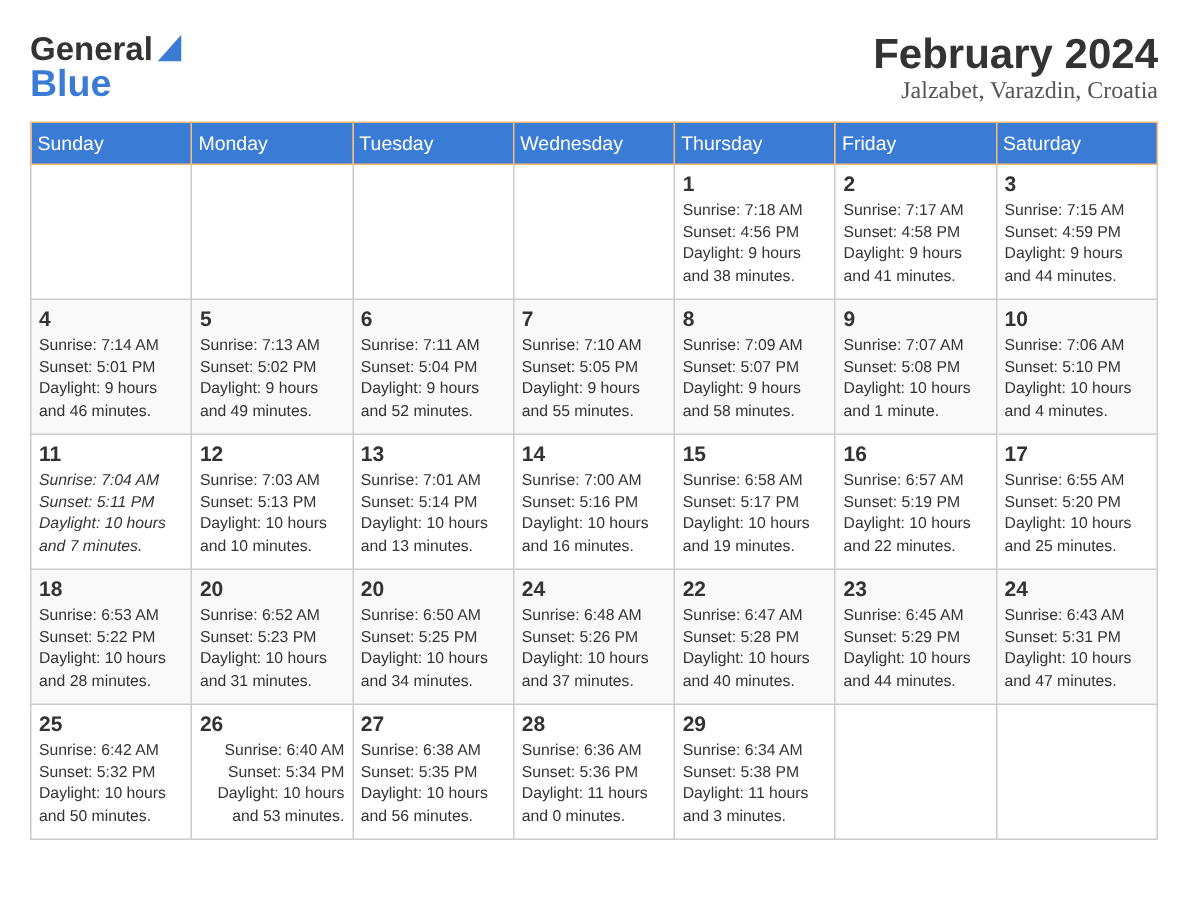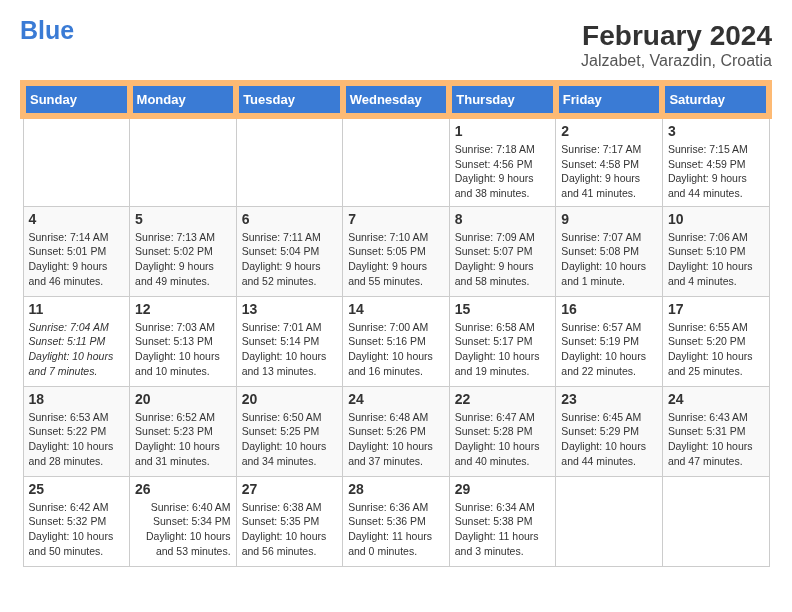--- a/index.html
+++ b/index.html
@@ -29,36 +29,37 @@
       text-align: right;
     }
     .month-title {
       font-size: 28px;
       font-weight: bold;
       color: #333;
     }
     .location-title {
       font-size: 16px;
       color: #555;
+      font-family: Liberation Serif, serif;
     }
     table {
       width: 100%;
       border-collapse: collapse;
       font-size: 11px;
     }
     thead tr {
       background-color: #3a7bd5;
       color: #fff;
     }
     thead th {
       padding: 6px 4px;
       text-align: left;
       font-size: 13px;
-      font-weight: bold;
-      border: 6px solid #fdba74;
+      font-weight: normal;
+      border: 1px solid #fdba74;
     }
     tbody tr {
       vertical-align: top;
     }
     tbody td {
       border: 1px solid #ccc;
       padding: 4px 5px;
       vertical-align: top;
       min-height: 80px;
       height: 90px;
@@ -80,20 +81,28 @@
     }
     .empty-cell {
       background: #fff;
     }
   </style>
 </head>
 <body>
 
 <div class="header">
   <div class="logo">
+    <div class="logo-row">
+      <span style="font-size:22px;font-weight:bold;color:#333;">General</span>
+      <span style="display:inline-block;margin-left:3px;margin-top:2px;">
+        <svg width="16" height="18" viewBox="0 0 16 18">
+            <polygon points="0,18 16,18 16,0" fill="#3a7bd5"></polygon>
+          </svg>
+      </span>
+    </div>
     <span style="font-size:25px;font-weight:bold;color:#3a7bd5;margin-top:-4px;">Blue</span>
   </div>
   <div class="title-section">
     <div class="month-title">February 2024</div>
     <div class="location-title">Jalzabet, Varazdin, Croatia</div>
   </div>
 </div>
 
 <table>
   <thead>

